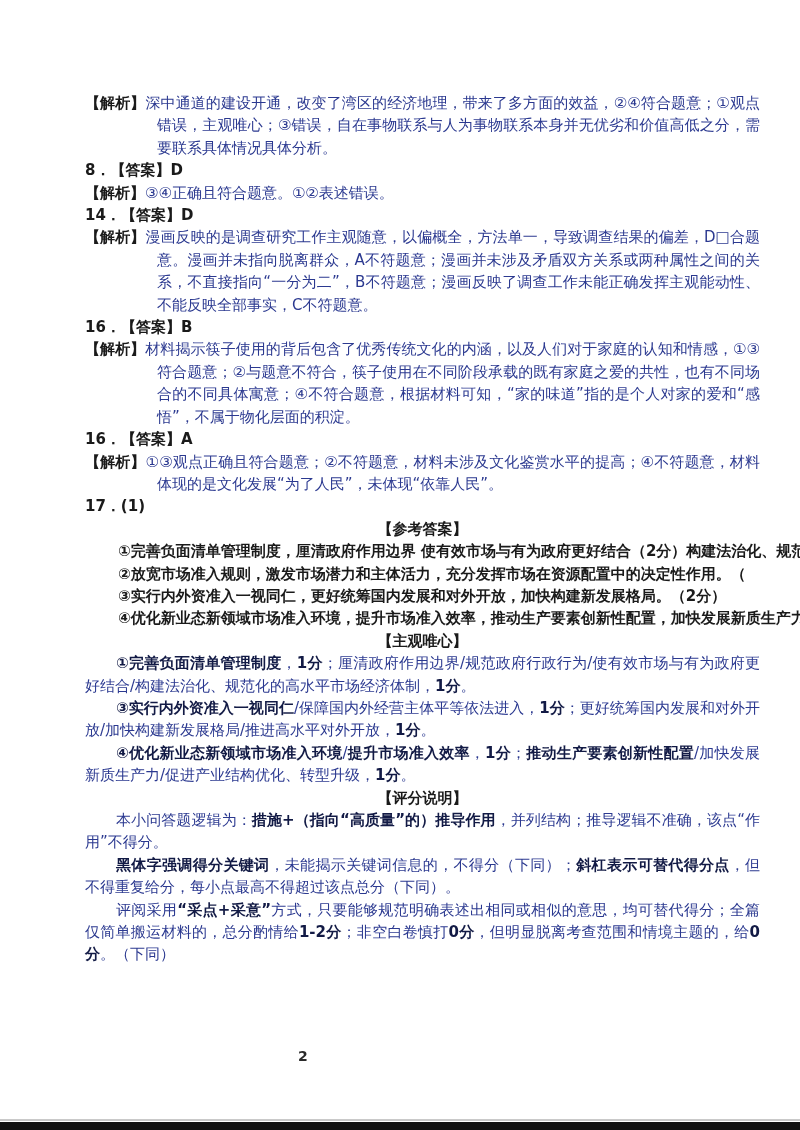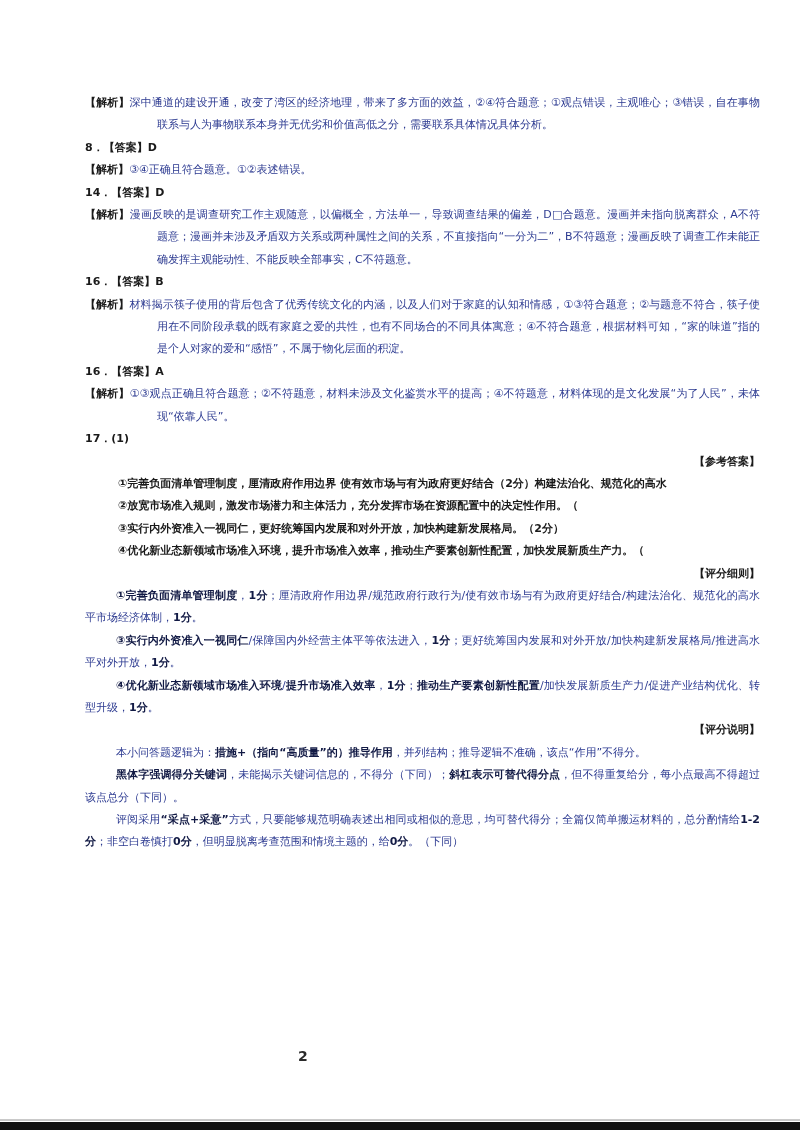--- a/index.html
+++ b/index.html
@@ -4,30 +4,30 @@
 <style>
   html,body{margin:0;padding:0;}
   body{
     width:800px;height:1130px;position:relative;overflow:hidden;
     background:var(--bg,#fff);
     font-family:"DejaVu Sans","Liberation Sans",sans-serif;
     -webkit-font-smoothing:antialiased;
   }
   .content{
     position:absolute;left:85px;top:92px;width:675px;
-    font-size:11px;line-height:22.4px;text-align:justify;
+    font-size:15px;line-height:22.4px;text-align:justify;
     color:var(--blue,#2b3990);
   }
   .line{margin:0;}
   .explain{padding-left:72px;text-indent:-72px;color:var(--blue,#2b3990);}
   .explain .lab{font-weight:bold;color:var(--ink,#1a1a1a);}
   .answer{color:var(--ink,#1a1a1a);font-weight:bold;text-align:left;}
   .section{color:var(--ink,#1a1a1a);font-weight:bold;margin-top:18px;text-align:left;}
   .plain{color:var(--ink,#1a1a1a);font-weight:bold;text-align:left;}
-  .bracket-label{color:var(--ink,#1a1a1a);font-weight:bold;text-align:right;}
+  .bracket-label{color:var(--ink,#1a1a1a);font-weight:bold;text-align:center;}
   .ansline{
     color:var(--ink,#1a1a1a);font-weight:bold;
     padding-left:33px;white-space:nowrap;overflow:hidden;
     width:682px;text-align:left;
   }
   .para{text-indent:31px;color:var(--blue,#2b3990);}
   .bk{font-weight:bold;color:var(--boldblue,#101736);}
   .footer-hairline{position:absolute;left:0;top:1119px;width:800px;height:2px;background:var(--hair,#c9c9c9);}
   .footer-bar{position:absolute;left:0;top:1122px;width:800px;height:8px;background:var(--bar,#111);}
   .page-number{
@@ -47,21 +47,21 @@
     <div class="line answer"><span>16．</span><span>【答案】</span><span>B</span></div>
     <div class="line explain"><span class="lab">【解析】</span>材料揭示筷子使用的背后包含了优秀传统文化的内涵，以及人们对于家庭的认知和情感，①③符合题意；②与题意不符合，筷子使用在不同阶段承载的既有家庭之爱的共性，也有不同场合的不同具体寓意；④不符合题意，根据材料可知，“家的味道”指的是个人对家的爱和“感悟”，不属于物化层面的积淀。</div>
     <div class="line answer"><span>16．</span><span>【答案】</span><span>A</span></div>
     <div class="line explain"><span class="lab">【解析】</span>①③观点正确且符合题意；②不符题意，材料未涉及文化鉴赏水平的提高；④不符题意，材料体现的是文化发展“为了人民”，未体现“依靠人民”。</div>
     <div class="line plain">17．(1)</div>
     <div class="line bracket-label">【参考答案】</div>
     <div class="line ansline">①完善负面清单管理制度，厘清政府作用边界 使有效市场与有为政府更好结合（2分）构建法治化、规范化的高水</div>
     <div class="line ansline">②放宽市场准入规则，激发市场潜力和主体活力，充分发挥市场在资源配置中的决定性作用。（</div>
     <div class="line ansline">③实行内外资准入一视同仁，更好统筹国内发展和对外开放，加快构建新发展格局。（2分）</div>
     <div class="line ansline">④优化新业态新领域市场准入环境，提升市场准入效率，推动生产要素创新性配置，加快发展新质生产力。（</div>
-    <div class="line bracket-label">【评分细则】</div>
+    <div class="line bracket-label">【主观唯心】</div>
     <div class="line para"><span class="bk">①完善负面清单管理制度</span>，<span class="bk">1分</span>；厘清政府作用边界/规范政府行政行为/使有效市场与有为政府更好结合/构建法治化、规范化的高水平市场经济体制，<span class="bk">1分</span>。</div>
     <div class="line para"><span class="bk">③实行内外资准入一视同仁</span>/保障国内外经营主体平等依法进入，<span class="bk">1分</span>；更好统筹国内发展和对外开放/加快构建新发展格局/推进高水平对外开放，<span class="bk">1分</span>。</div>
     <div class="line para"><span class="bk">④优化新业态新领域市场准入环境</span>/<span class="bk">提升市场准入效率</span>，<span class="bk">1分</span>；<span class="bk">推动生产要素创新性配置</span>/加快发展新质生产力/促进产业结构优化、转型升级，<span class="bk">1分</span>。</div>
     <div class="line bracket-label">【评分说明】</div>
     <div class="line para">本小问答题逻辑为：<span class="bk">措施+（指向“高质量”的）推导作用</span>，并列结构；推导逻辑不准确，该点“作用”不得分。</div>
     <div class="line para"><span class="bk">黑体字强调得分关键词</span>，未能揭示关键词信息的，不得分（下同）；<span class="bk">斜杠表示可替代得分点</span>，但不得重复给分，每小点最高不得超过该点总分（下同）。</div>
     <div class="line para">评阅采用<span class="bk">“采点+采意”</span>方式，只要能够规范明确表述出相同或相似的意思，均可替代得分；全篇仅简单搬运材料的，总分酌情给<span class="bk">1-2分</span>；非空白卷慎打<span class="bk">0分</span>，但明显脱离考查范围和情境主题的，给<span class="bk">0分</span>。（下同）</div>
   </div>
 
 <div class="page-number">2</div>

